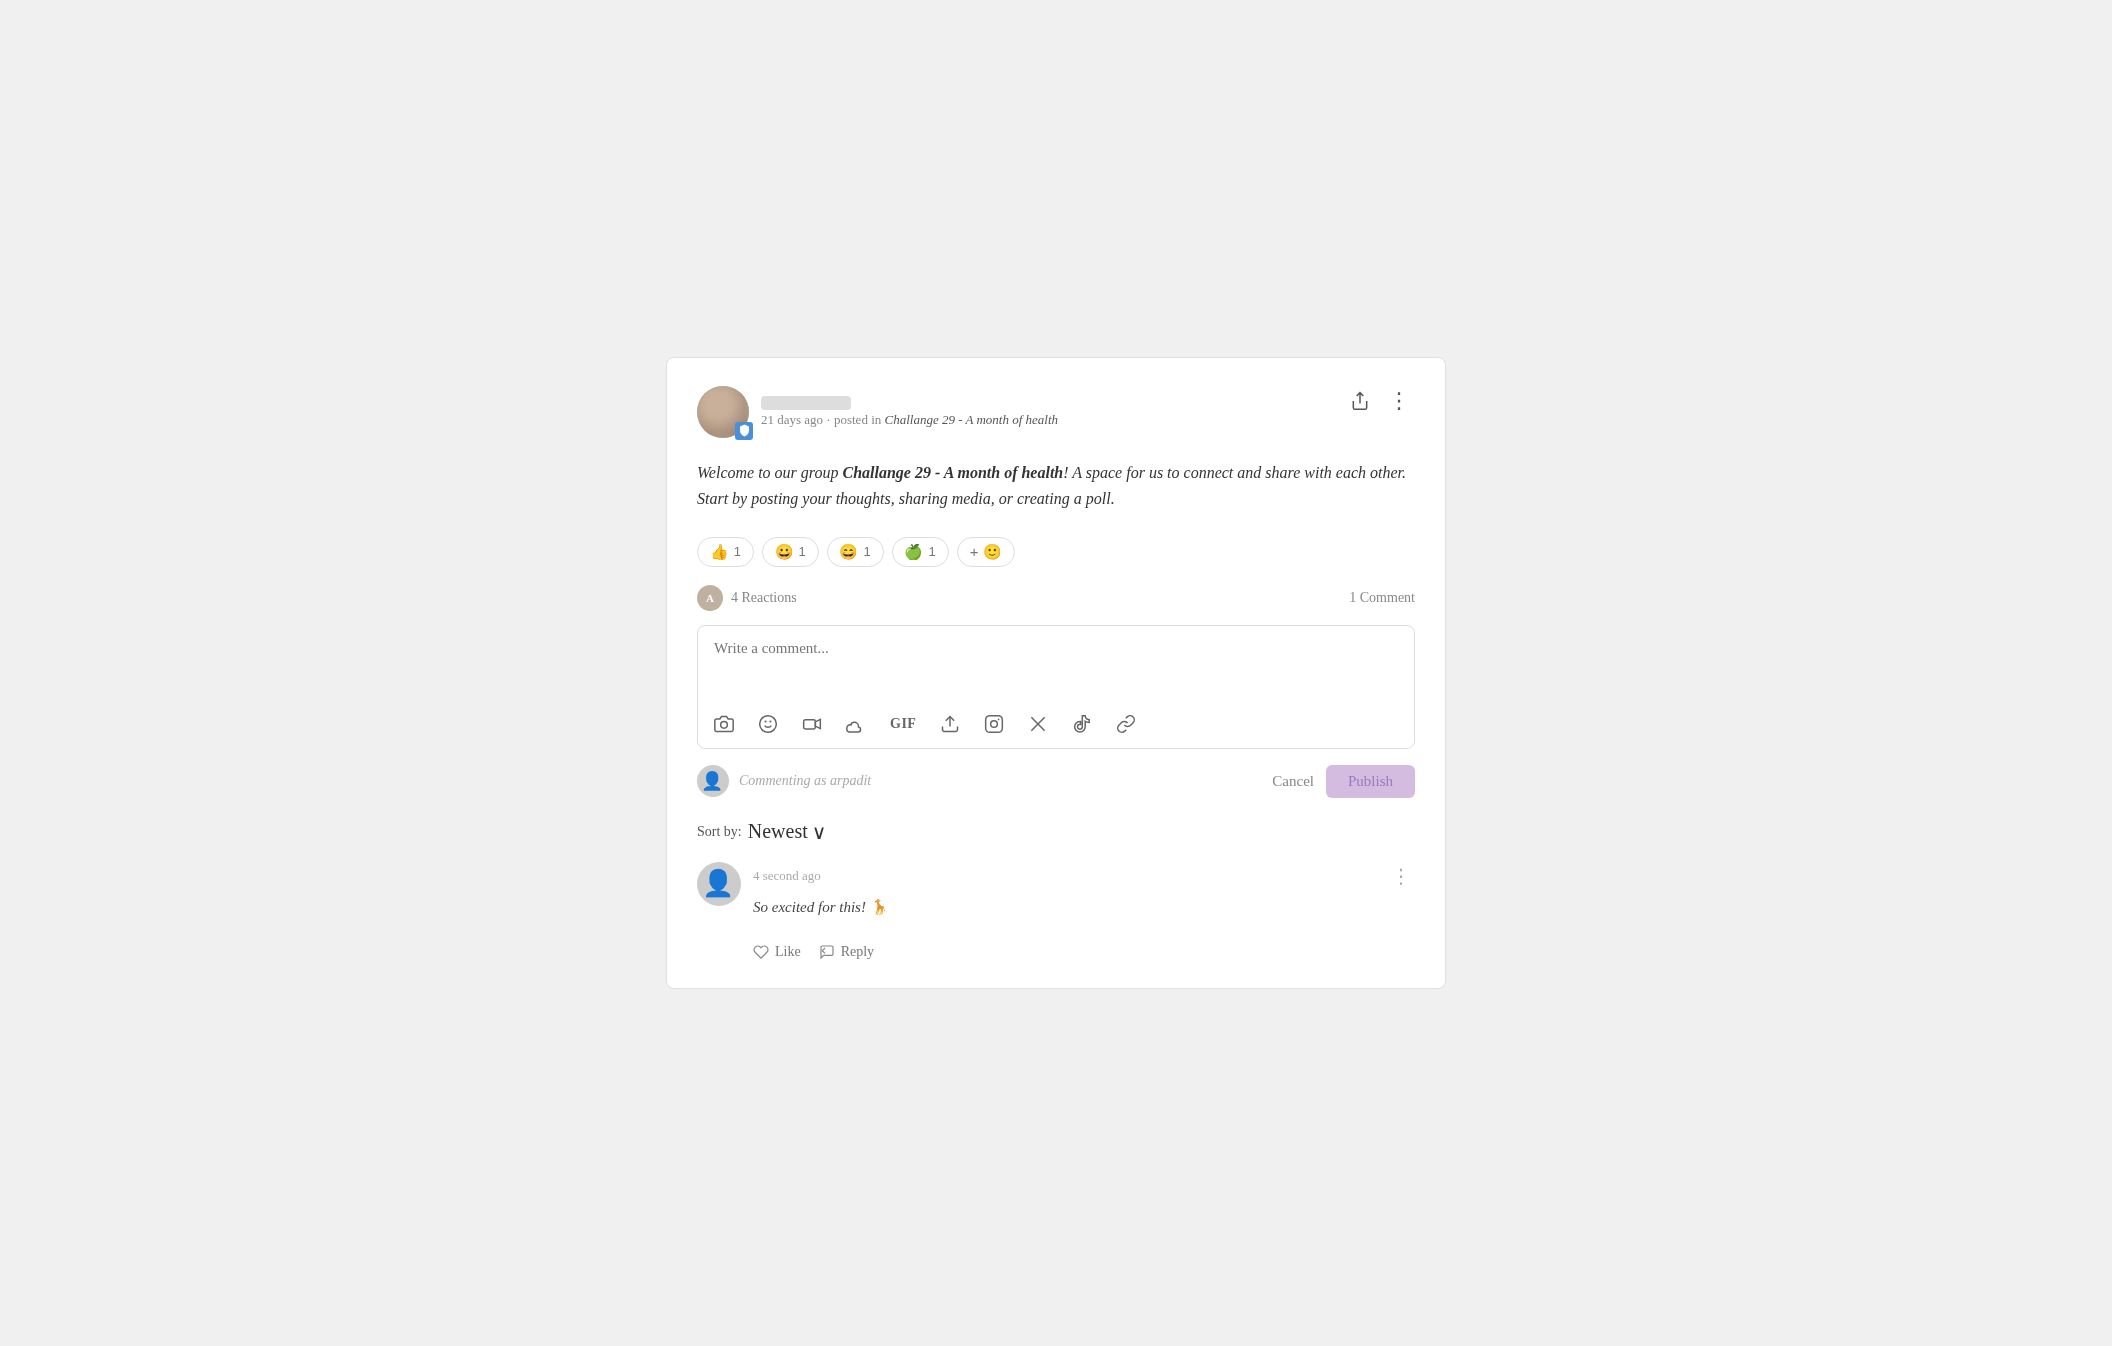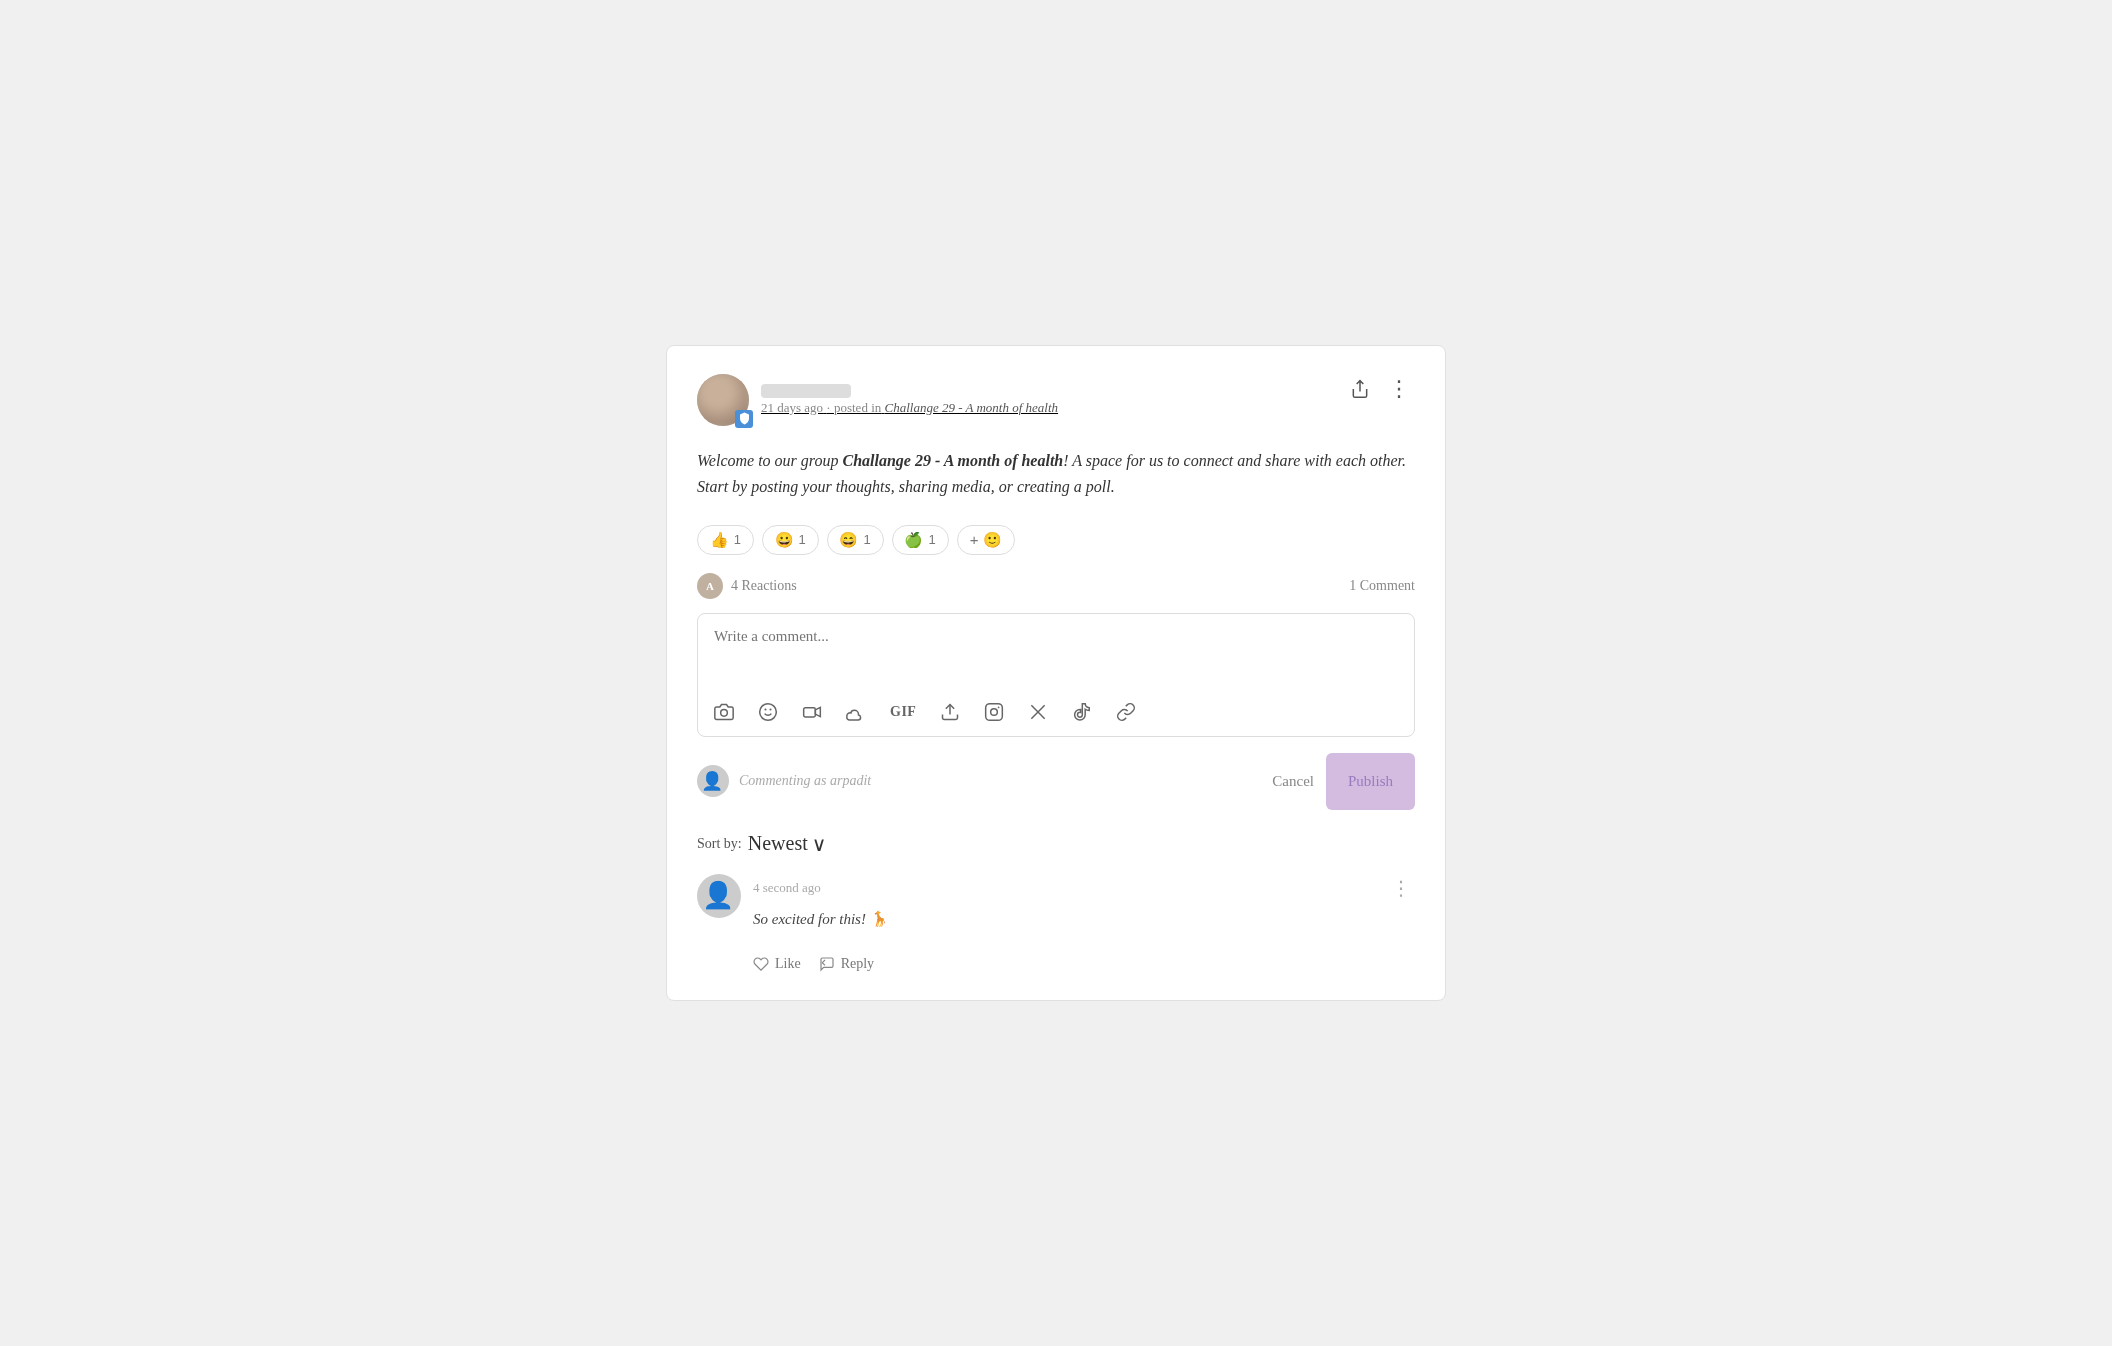--- a/index.html
+++ b/index.html
@@ -64,21 +64,20 @@
       display: flex;
       align-items: center;
       justify-content: center;
       font-size: 10px;
       color: white;
     }
     .post-meta {
       display: flex;
       flex-direction: column;
       gap: 2px;
-      text-decoration: underline;
     }
     .post-username {
       font-size: 14px;
       font-weight: 600;
       color: #333;
       background: #ddd;
       border-radius: 4px;
       width: 90px;
       height: 14px;
       display: inline-block;
@@ -275,21 +274,21 @@
       border: none;
       font-size: 15px;
       color: #888;
       cursor: pointer;
       font-family: inherit;
     }
     .publish-btn {
       background: #d4bce0;
       border: none;
       border-radius: 6px;
-      padding: 20px 22px;
+      padding: 8px 22px;
       font-size: 15px;
       color: #9a7abf;
       cursor: pointer;
       font-family: inherit;
     }
     
     .sort-row {
       display: flex;
       align-items: center;
       gap: 6px;

